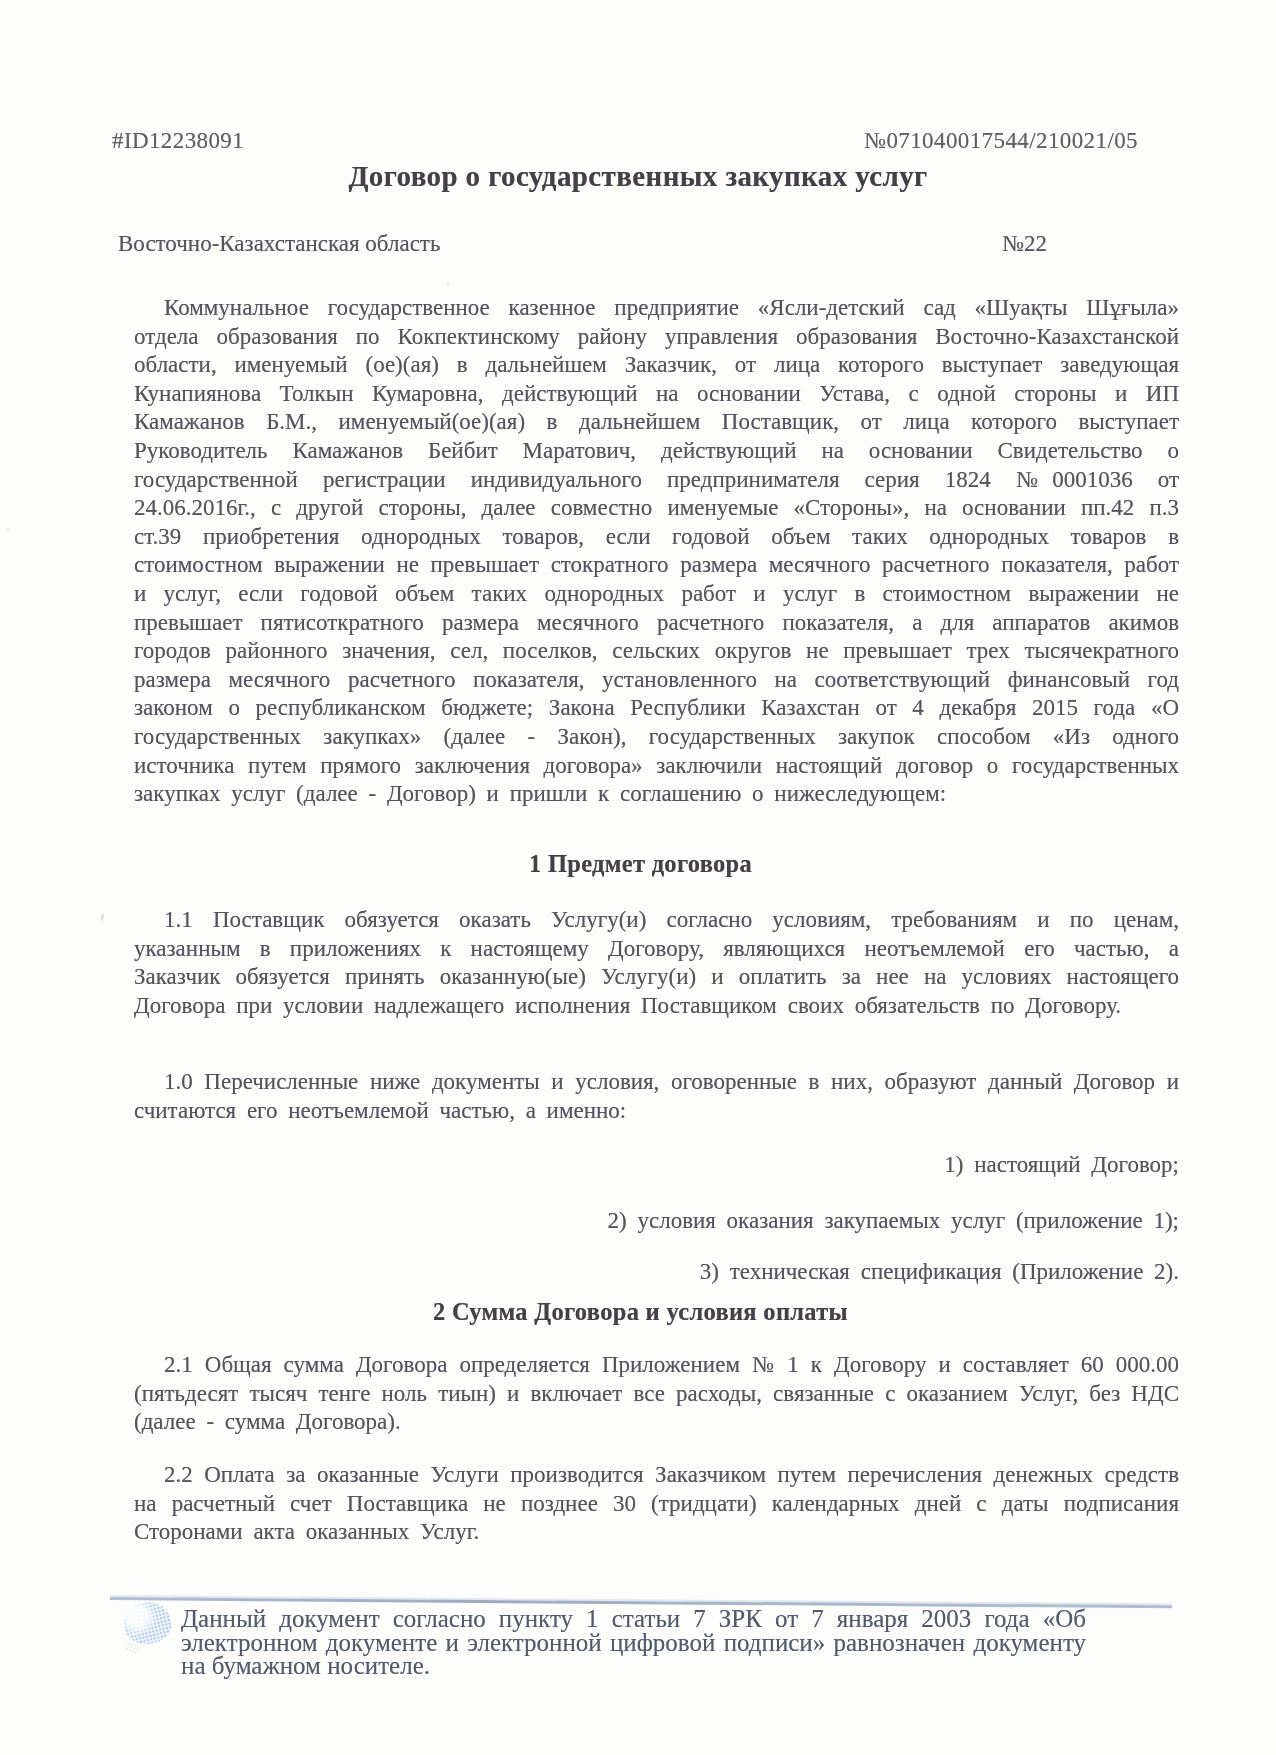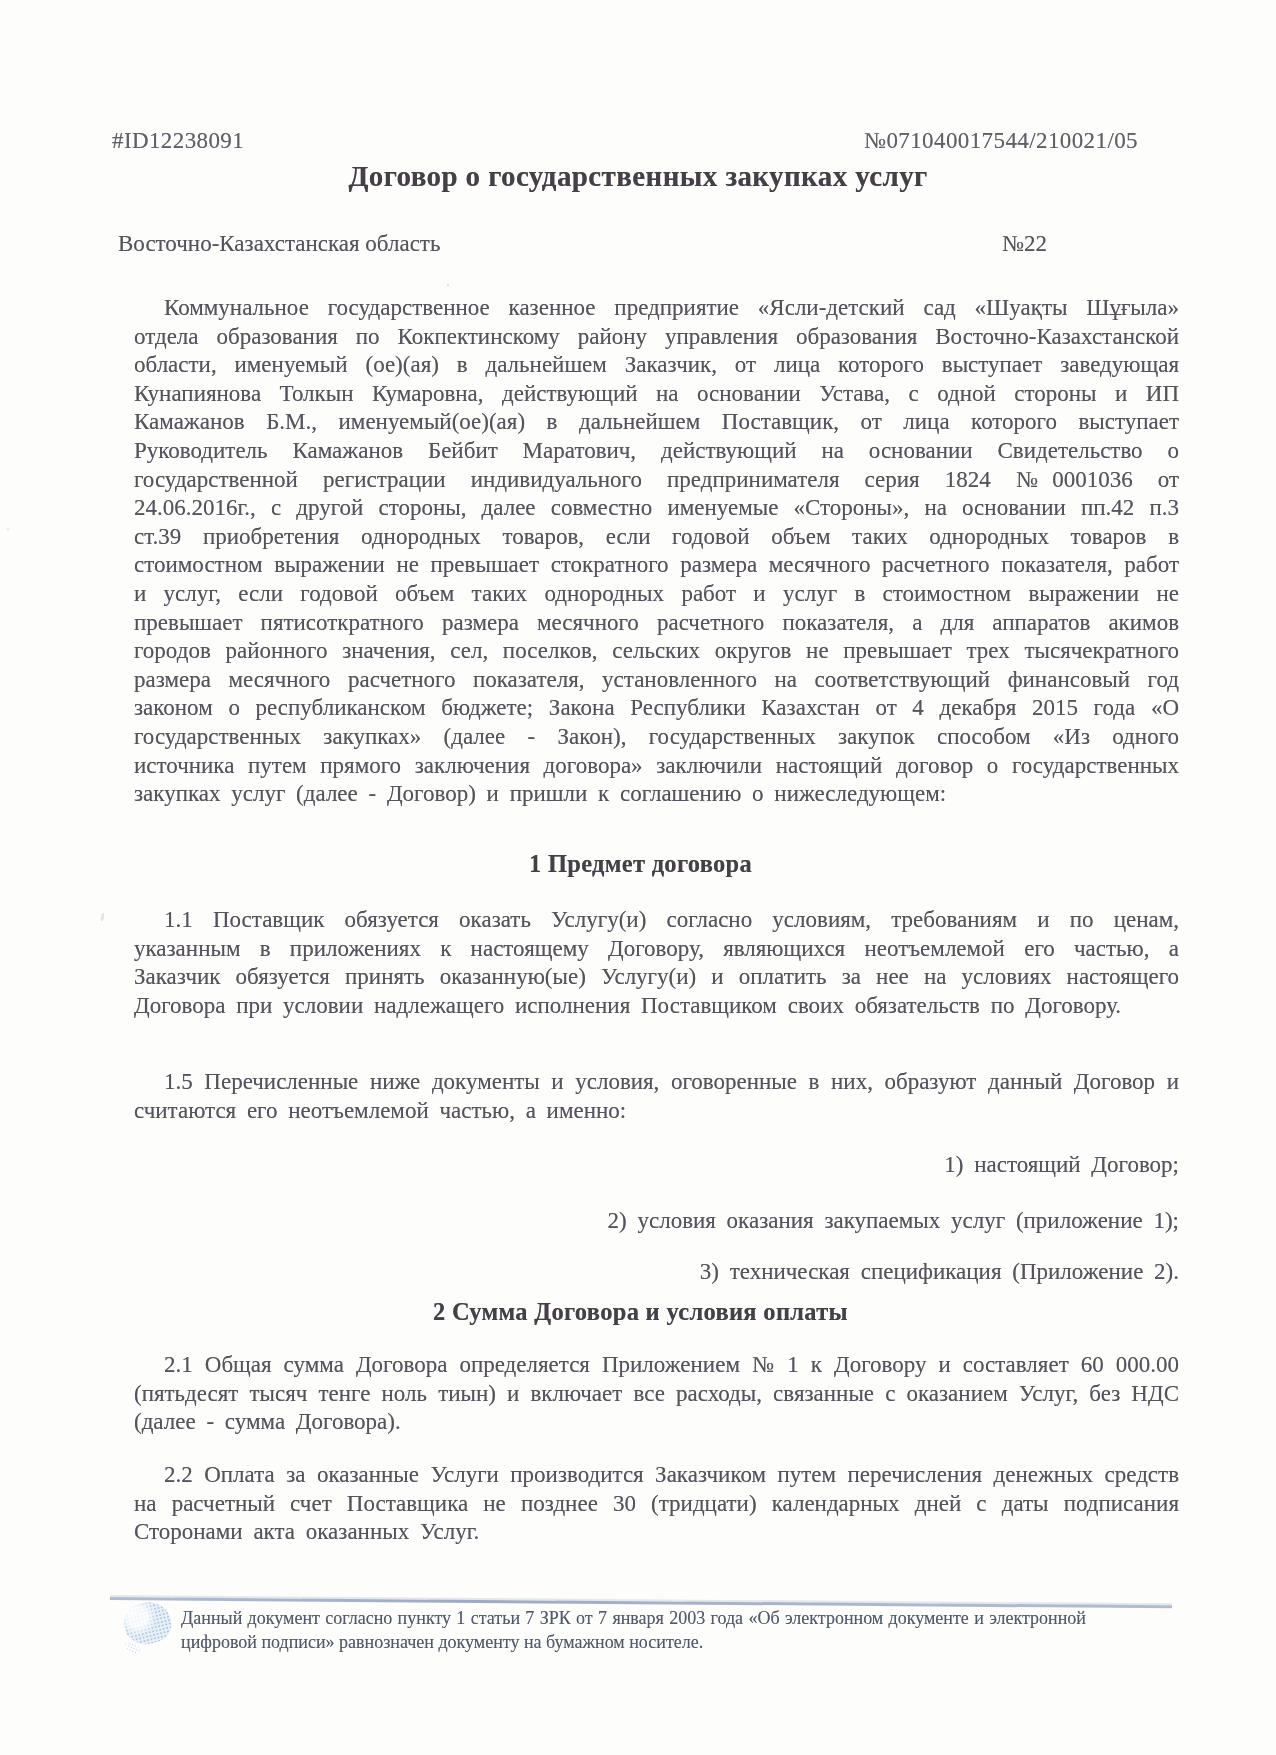--- a/index.html
+++ b/index.html
@@ -146,21 +146,21 @@
     background-size: 3px 3px;
     opacity: 0.8;
   }
 
   
   .footer-note {
     left: 181px;
     top: 1607px;
     width: 905px;
     margin: 0;
-    font-size: 18px;
+    font-size: 25px;
     line-height: 23.5px;
     text-align: justify;
     color: var(--footer-ink, #525a6b);
     text-shadow: 0 0 0.5px rgba(82,90,107,0.5);
   }
 
   
   .speck { position: absolute; background: #8a8690; border-radius: 50%; }
   .speck-a { left: 101px; top: 913px; width: 3px; height: 8px; opacity: 0.22; transform: rotate(12deg); }
   .speck-b { left: 447px; top: 284px; width: 2px; height: 2px; opacity: 0.3; }
@@ -182,21 +182,21 @@
     <span>Восточно-Казахстанская область</span>
     <span class="contract-no">№22</span>
   </div>
 
   <p class="abs body intro">Коммунальное государственное казенное предприятие «Ясли-детский сад «Шуақты Шұғыла» отдела образования по Кокпектинскому району управления образования Восточно-Казахстанской области, именуемый (ое)(ая) в дальнейшем Заказчик, от лица которого выступает заведующая Кунапиянова Толкын Кумаровна, действующий на основании Устава, с одной стороны и ИП Камажанов Б.М., именуемый(ое)(ая) в дальнейшем Поставщик, от лица которого выступает Руководитель Камажанов Бейбит Маратович, действующий на основании Свидетельство о государственной регистрации индивидуального предпринимателя серия 1824 №0001036 от 24.06.2016г., с другой стороны, далее совместно именуемые «Стороны», на основании пп.42 п.3 ст.39 приобретения однородных товаров, если годовой объем таких однородных товаров в стоимостном выражении не превышает стократного размера месячного расчетного показателя, работ и услуг, если годовой объем таких однородных работ и услуг в стоимостном выражении не превышает пятисоткратного размера месячного расчетного показателя, а для аппаратов акимов городов районного значения, сел, поселков, сельских округов не превышает трех тысячекратного размера месячного расчетного показателя, установленного на соответствующий финансовый год законом о республиканском бюджете; Закона Республики Казахстан от 4 декабря 2015 года «О государственных закупках» (далее - Закон), государственных закупок способом «Из одного источника путем прямого заключения договора» заключили настоящий договор о государственных закупках услуг (далее - Договор) и пришли к соглашению о нижеследующем:</p>
 
   <h2 class="abs sec-h h1pos">1 Предмет договора</h2>
 
   <p class="abs body p11">1.1 Поставщик обязуется оказать Услугу(и) согласно условиям, требованиям и по ценам, указанным в приложениях к настоящему Договору, являющихся неотъемлемой его частью, а Заказчик обязуется принять оказанную(ые) Услугу(и) и оплатить за нее на условиях настоящего Договора при условии надлежащего исполнения Поставщиком своих обязательств по Договору.</p>
 
-  <p class="abs body p12">1.5 Перечисленные ниже документы и условия, оговоренные в них, образуют данный Договор и считаются его неотъемлемой частью, а именно:</p>
+  <p class="abs body p12">1.0 Перечисленные ниже документы и условия, оговоренные в них, образуют данный Договор и считаются его неотъемлемой частью, а именно:</p>
 
   <p class="abs body item i1">1) настоящий Договор;</p>
   <p class="abs body item i2">2) условия оказания закупаемых услуг (приложение 1);</p>
   <p class="abs body item i3">3) техническая спецификация (Приложение 2).</p>
 
   <h2 class="abs sec-h h2pos">2 Сумма Договора и условия оплаты</h2>
 
   <p class="abs body p21">2.1 Общая сумма Договора определяется Приложением № 1 к Договору и составляет 60 000.00 (пятьдесят тысяч тенге ноль тиын) и включает все расходы, связанные с оказанием Услуг, без НДС (далее - сумма Договора).</p>
 
   <p class="abs body p22">2.2 Оплата за оказанные Услуги производится Заказчиком путем перечисления денежных средств на расчетный счет Поставщика не позднее 30 (тридцати) календарных дней с даты подписания Сторонами акта оказанных Услуг.</p>

